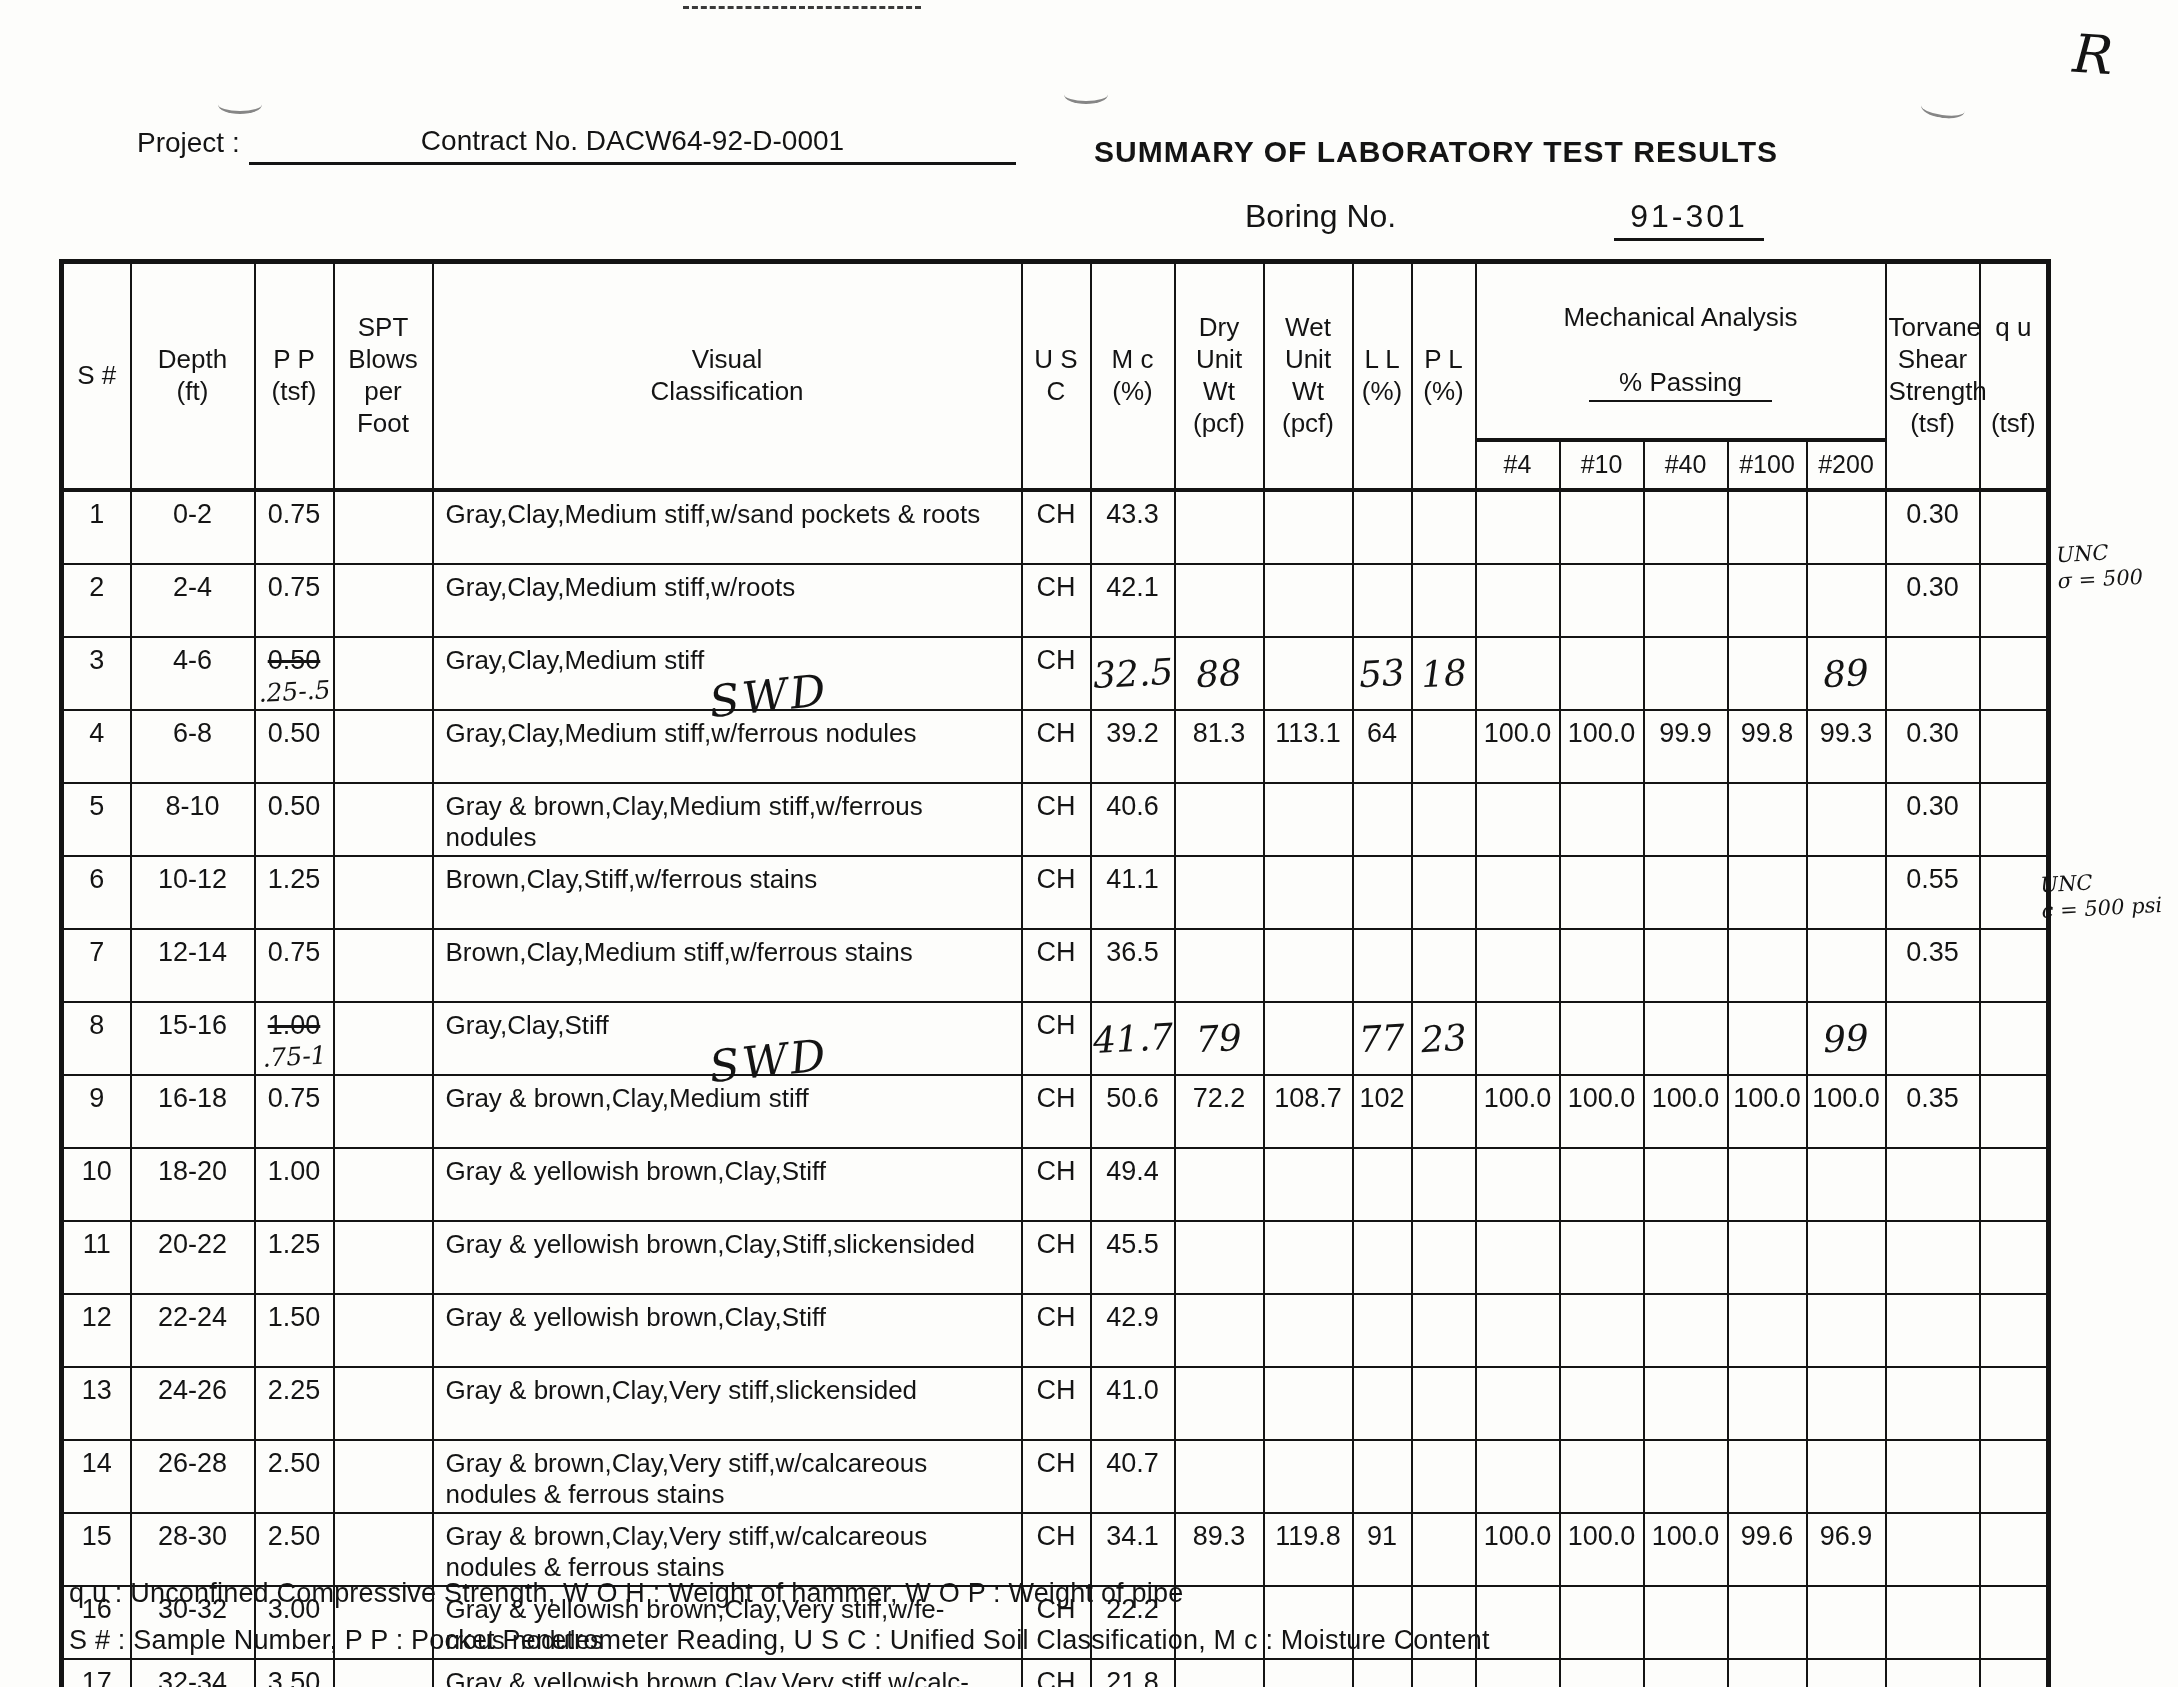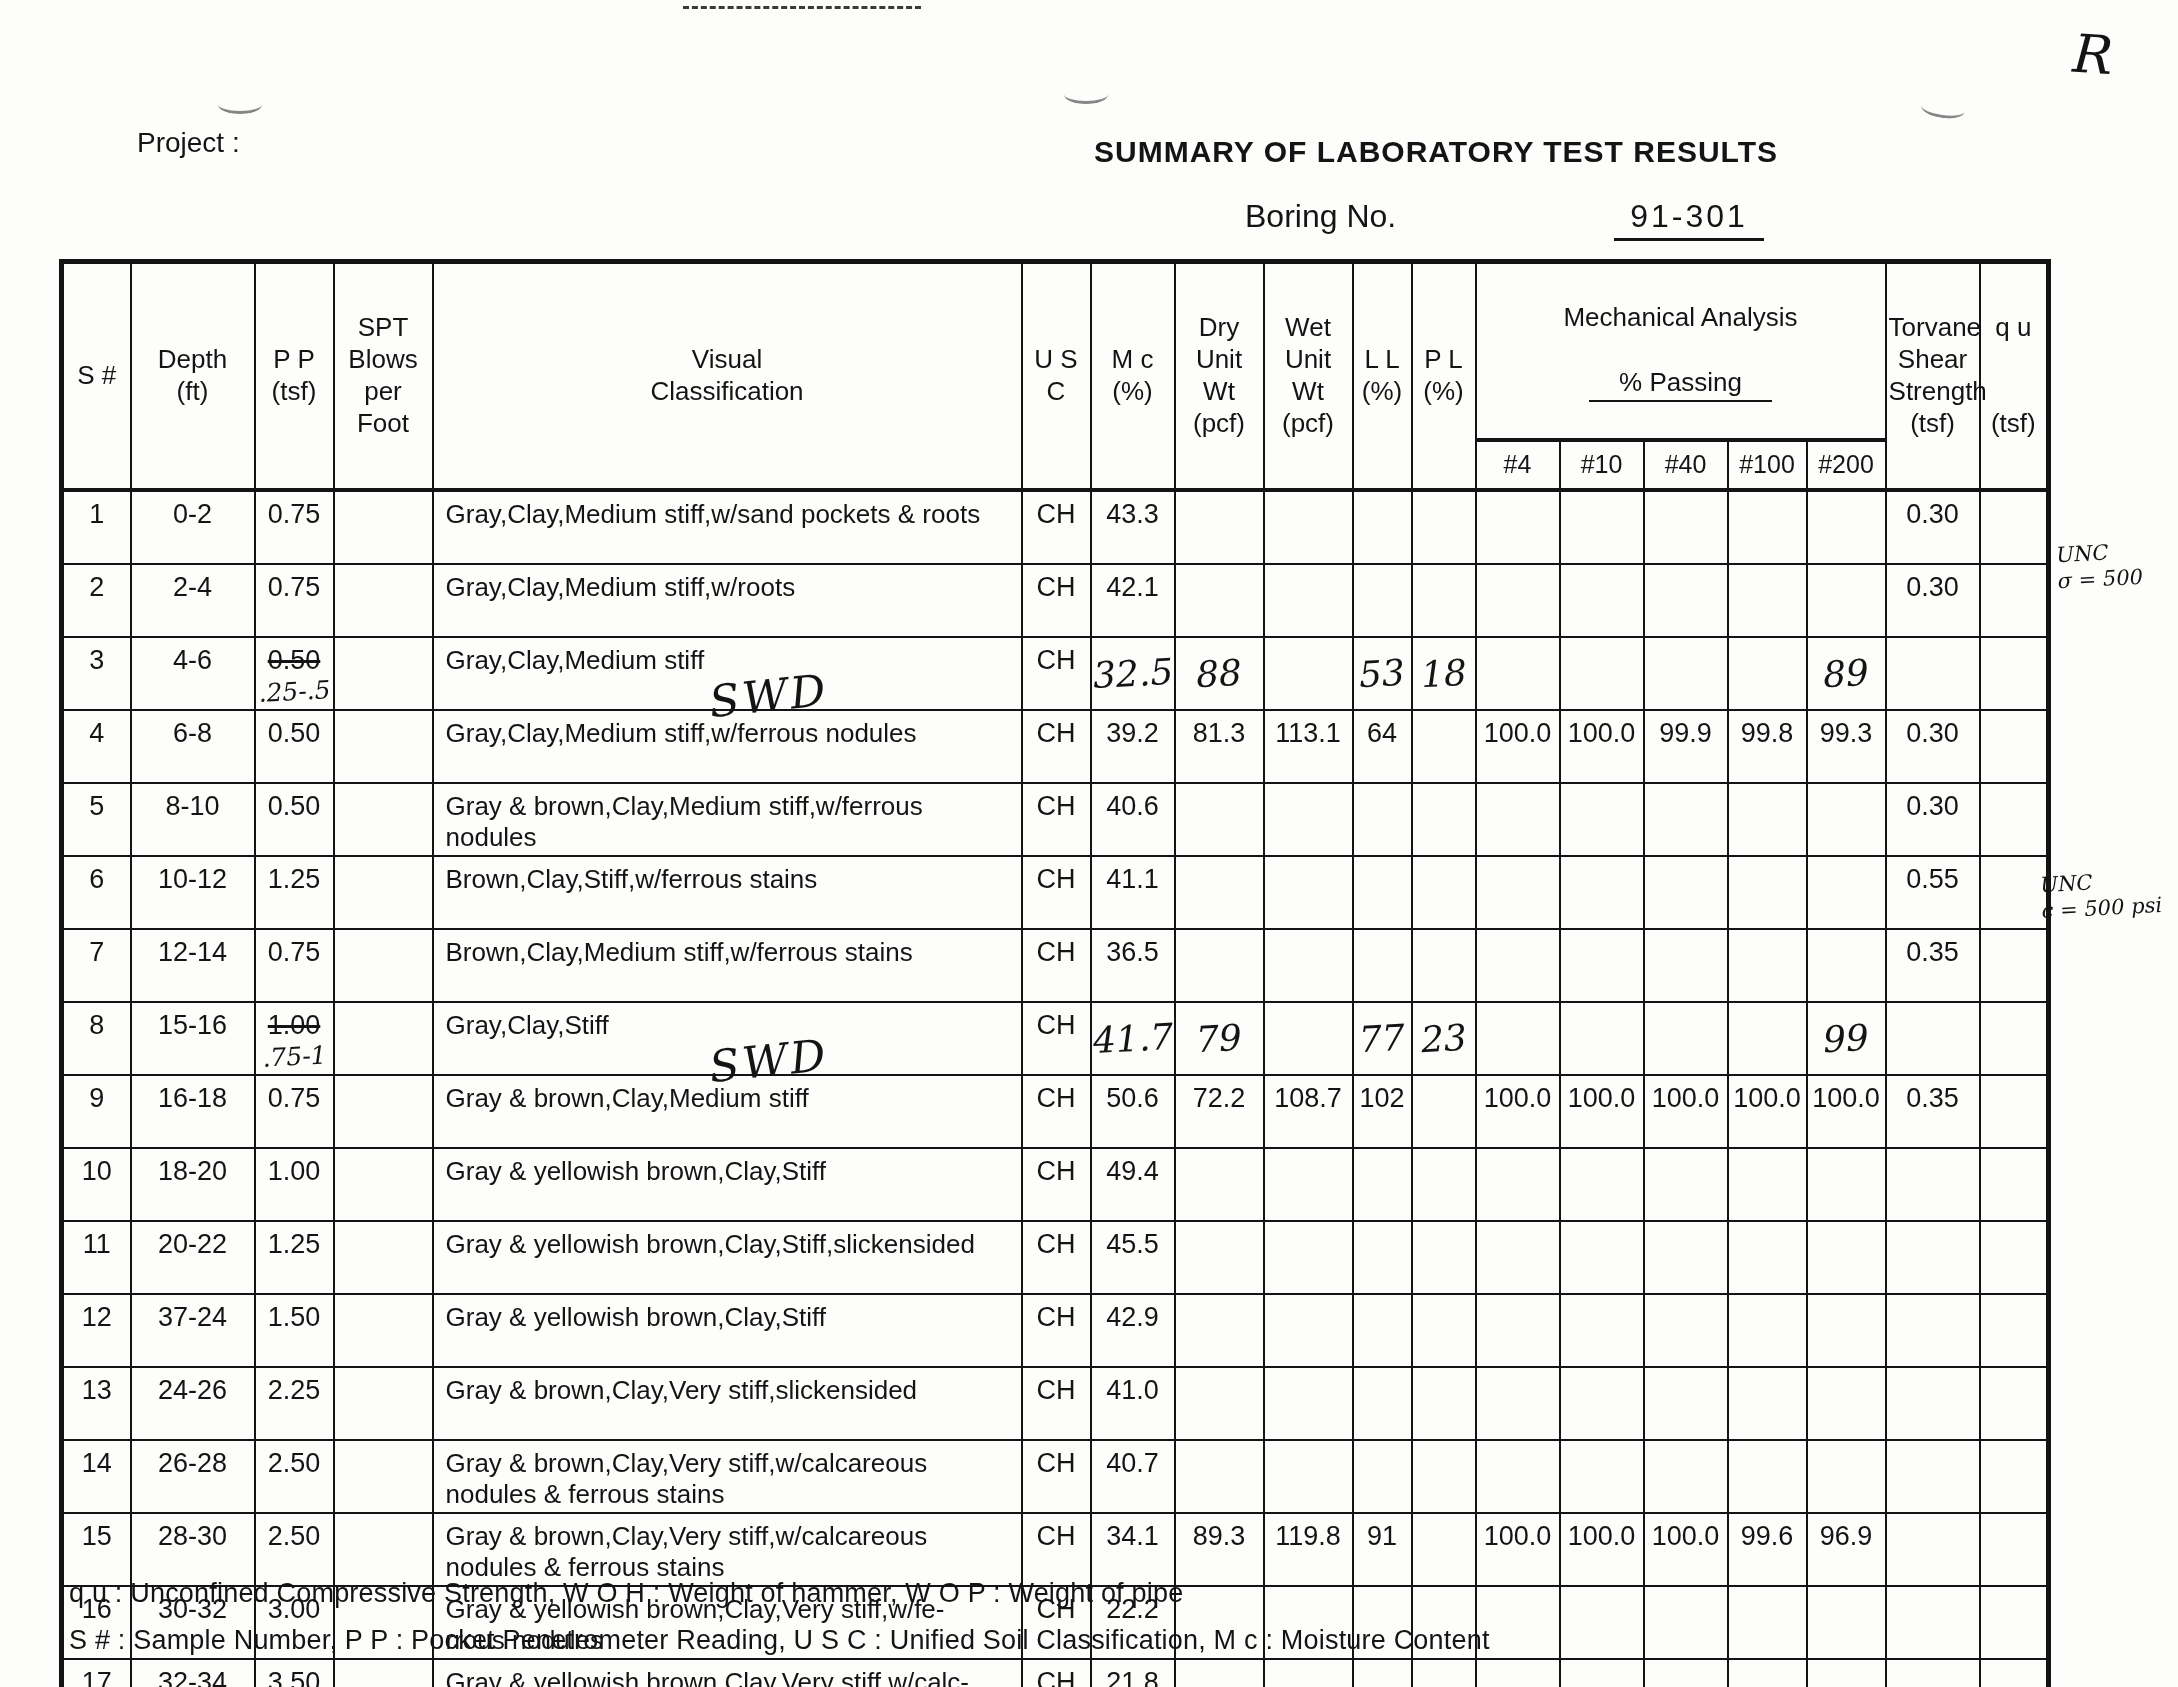--- a/index.html
+++ b/index.html
@@ -118,20 +118,21 @@
 <body>
 
 <div class="abs topline"></div>
 <div class="abs curl curl1"></div>
 <div class="abs curl curl2"></div>
 <div class="abs curl curl3"></div>
 <div class="abs corner-r">R</div>
 
 <div class="abs project-label">Project :</div>
 <div class="abs project-lines">
+  <div class="project-line">Contract No. DACW64-92-D-0001</div>
 </div>
 <div class="abs summary-title">SUMMARY OF LABORATORY TEST RESULTS</div>
 <div class="abs boring-row">
   <span>Boring No.</span><span class="boring-number">91-301</span>
 </div>
 
 <div class="abs table-wrap">
   <table>
     <colgroup>
       <col style="width:69px">
@@ -443,21 +444,21 @@
           <td class="col-p4"></td>
           <td class="col-p10"></td>
           <td class="col-p40"></td>
           <td class="col-p100"></td>
           <td class="col-p200"></td>
           <td class="col-torvane"></td>
           <td class="col-qu"></td>
         </tr>
         <tr>
           <td class="col-s">12</td>
-          <td class="col-depth">37-24</td>
+          <td class="col-depth">22-24</td>
           <td class="col-pp">1.50</td>
           <td class="col-spt"></td>
           <td class="col-visual">
             <div class="visual-text">Gray &amp; yellowish brown,Clay,Stiff</div>
           </td>
           <td class="col-usc">CH</td>
           <td class="col-mc">42.9</td>
           <td class="col-dry"></td>
           <td class="col-wet"></td>
           <td class="col-ll"></td>

